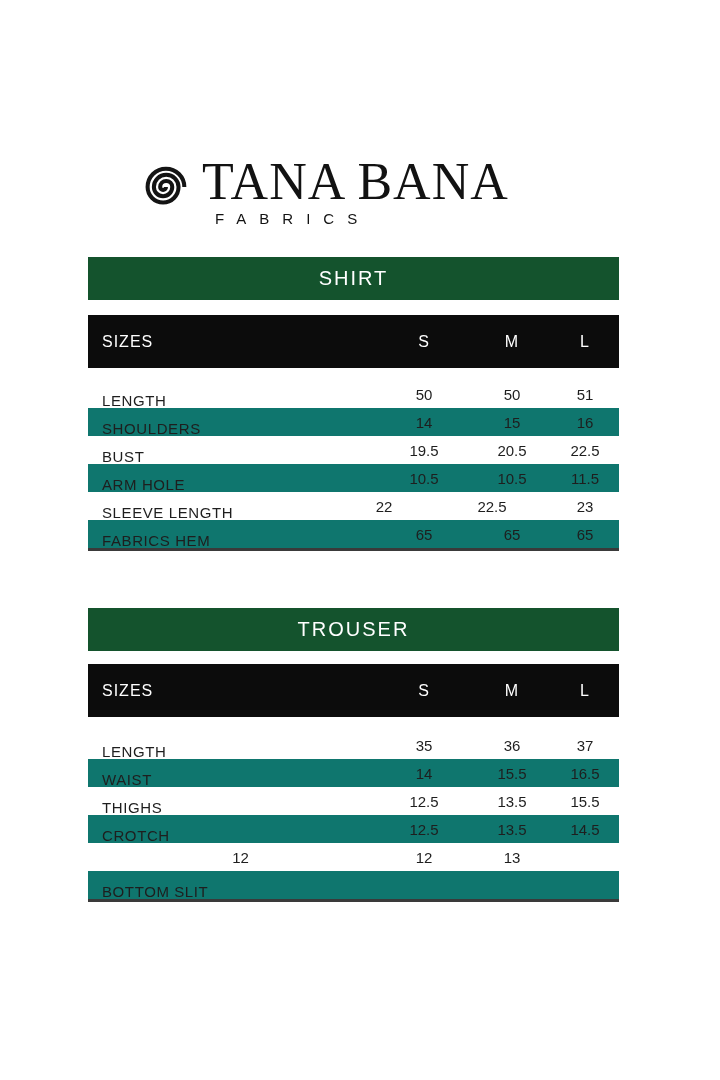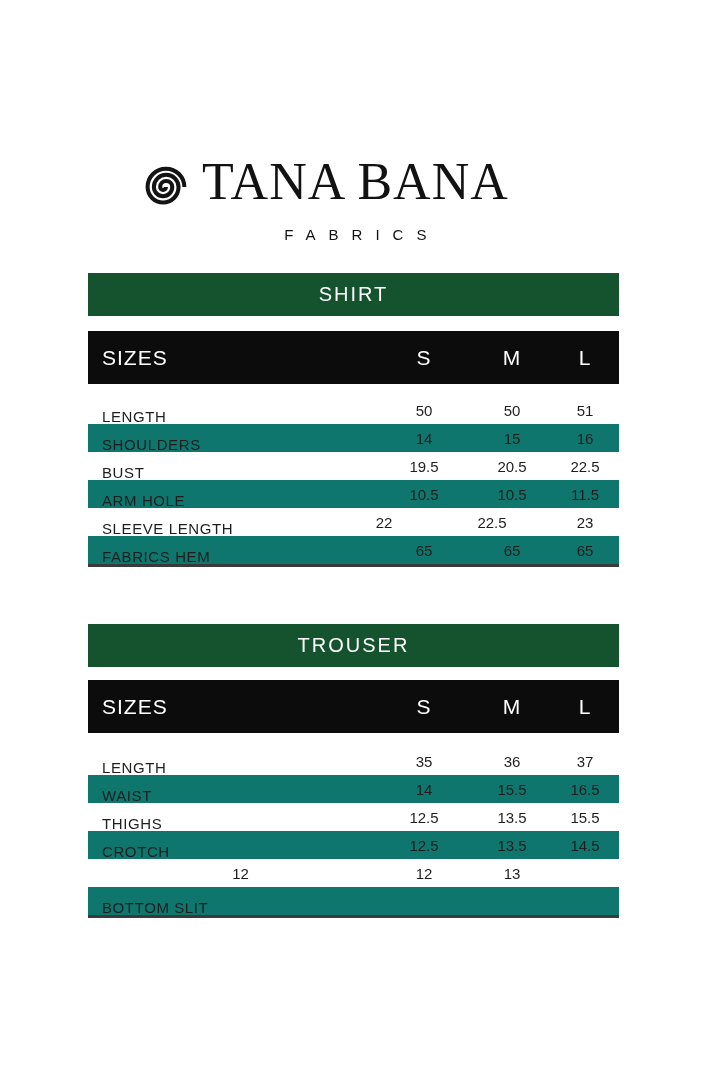--- a/index.html
+++ b/index.html
@@ -12,38 +12,38 @@
   
   .logo { margin-top:156px; margin-left:48px; display:flex; align-items:flex-start; gap:8px; }
   .spiral { width:58px; height:60px; flex:0 0 auto; margin-top:2px; }
   .brand-col { display:flex; flex-direction:column; }
   .brand-name {
     font-family:"Liberation Serif", serif;
     font-size:52px; line-height:1.0; letter-spacing:1px;
     color:#121212; white-space:nowrap; font-weight:400;
   }
   .brand-sub {
-    margin-top:18px; text-align:center;
+    margin-top:2px; 
     font-size:15px; letter-spacing:13px; text-indent:13px;
     color:#121212; white-space:nowrap;
   }
 
   
   .title-bar {
     margin-top:30px; height:43px; background:#14532d;
     display:flex; align-items:center; justify-content:center;
     color:#ffffff; font-size:20px; letter-spacing:2px; font-weight:400;
   }
   .grid4 {
     display:grid; grid-template-columns:1fr 90px 86px 60px;
     padding-left:14px; padding-right:4px; align-items:center;
   }
   .sizes-bar {
     margin-top:15px; height:53px; background:#0c0c0c;
-    color:#ffffff; font-size:21px; letter-spacing:1px;
+    color:#ffffff; font-size:16px; letter-spacing:1px;
   }
   .sizes-bar .col { text-align:center; }
   .rows { margin-top:12px; border-bottom:3px solid #3a3a3a; }
   .row { height:28px; font-size:15px; }
   .row.alt { background:#0f766e; }
   .row .label { letter-spacing:0.6px; color:#1e1e1e;margin-top:12px; }
   .row .val { text-align:center; color:#1e1e1e; }
 
   .section-trouser .title-bar { margin-top:57px; }
   .section-trouser .sizes-bar { margin-top:13px; }

